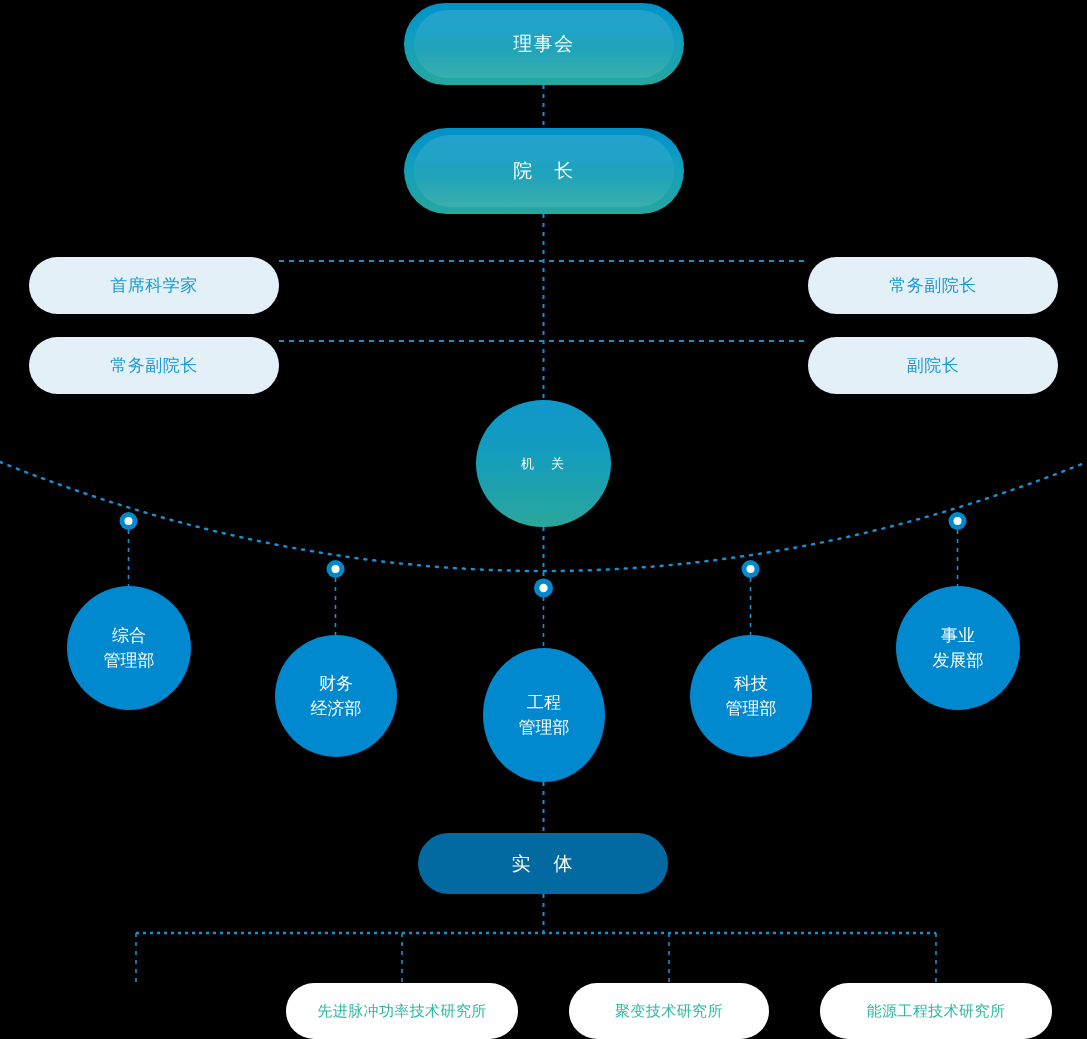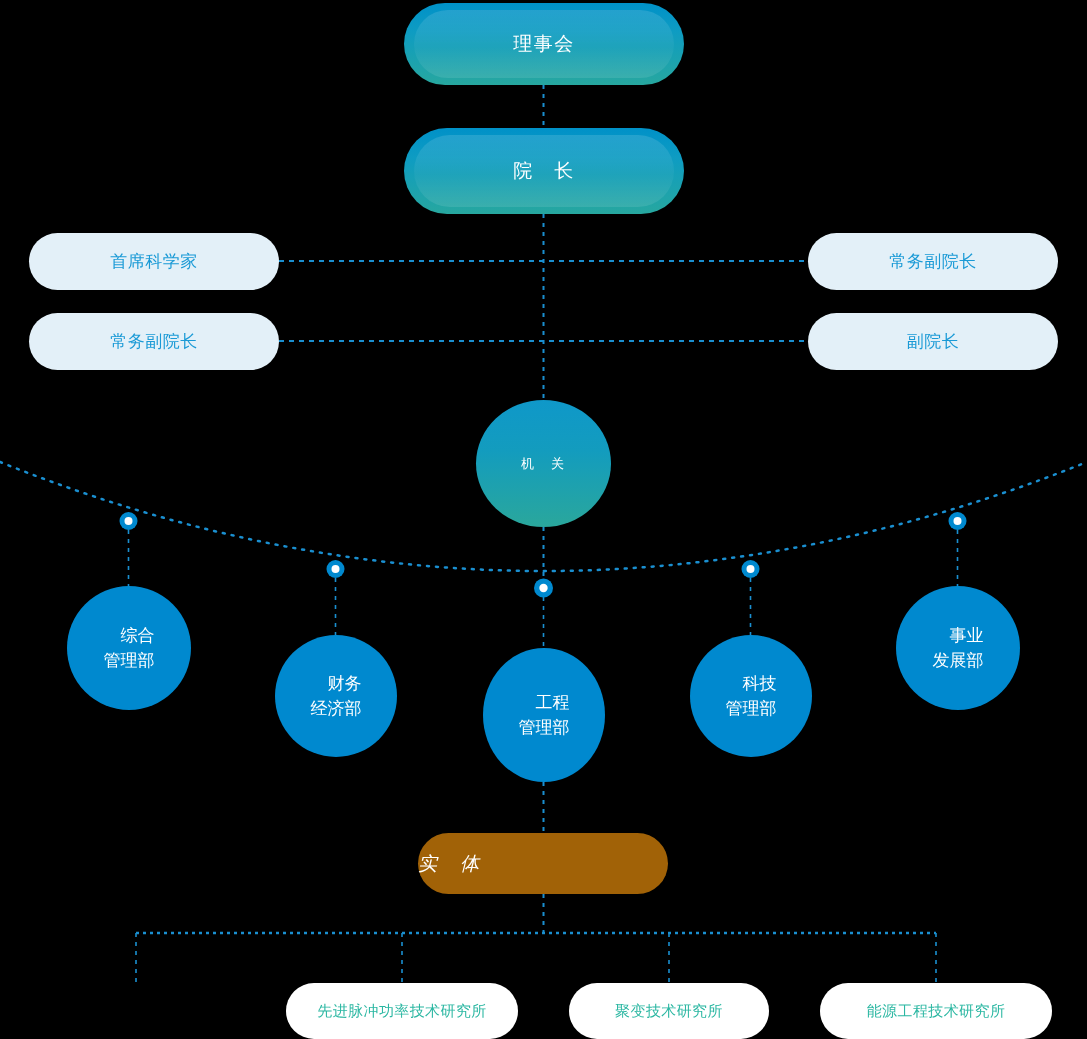--- a/index.html
+++ b/index.html
@@ -59,36 +59,37 @@
 
   
   .pill-light {
     position: absolute;
     border-radius: 999px;
     background: #e3f0f8;
     display: flex;
     align-items: center;
     justify-content: center;
     z-index: 3;
+    margin-top: 24px;
   }
   .pill-light .lbl {
     color: #1a9ad6;
     font-size: 17px;
     letter-spacing: 0.5px;
   }
 
   
   .pill-teal {
     position: absolute;
     border-radius: 999px;
-    background: #a16207;
-    display: flex;
-    align-items: center;
-    z-index: 3;
-    font-style: italic;
+    background: #0369a1;
+    display: flex;
+    align-items: center;
+    justify-content: center;
+    z-index: 3;
   }
   .pill-teal .lbl {
     color: #ffffff;
     font-size: 19px;
     letter-spacing: 2px;
   }
 
   
   .circle-grad {
     position: absolute;
@@ -106,21 +107,21 @@
   }
 
   
   .circle-dept {
     position: absolute;
     border-radius: 50%;
     background: #0089cf;
     display: flex;
     align-items: center;
     justify-content: center;
-    text-align: right;
+    text-align: center;
     z-index: 3;
   }
   .circle-dept .lbl {
     color: #ffffff;
     font-size: 17px;
     line-height: 1.5;
     white-space: pre-line;
   }
 
   

